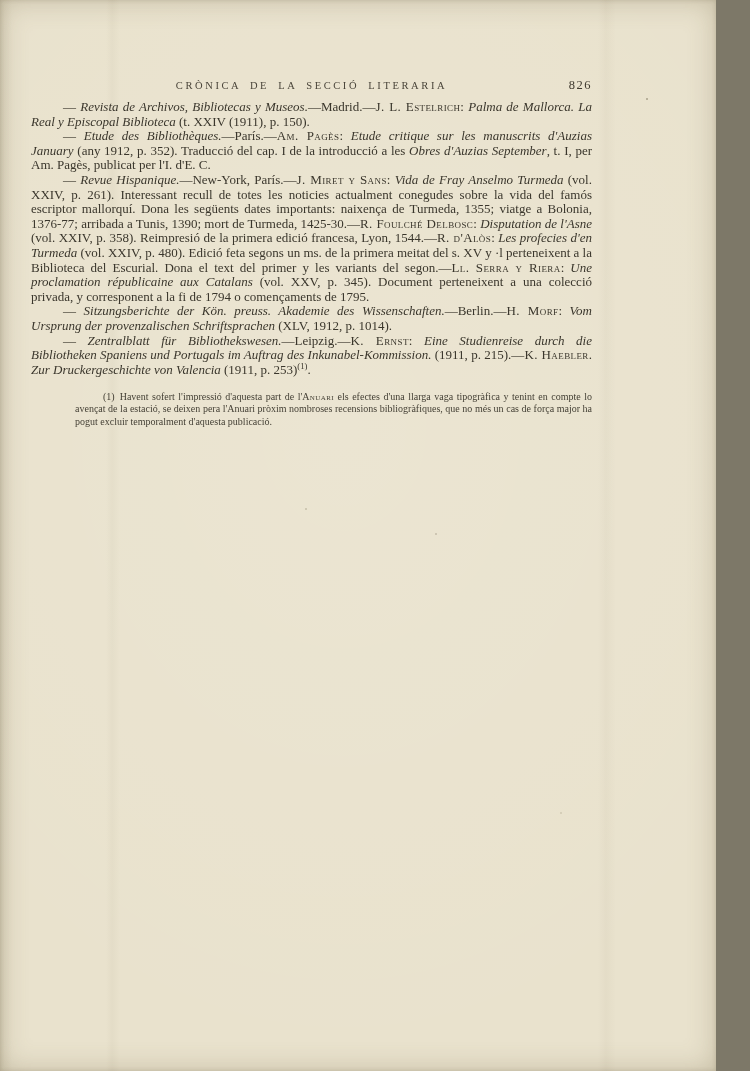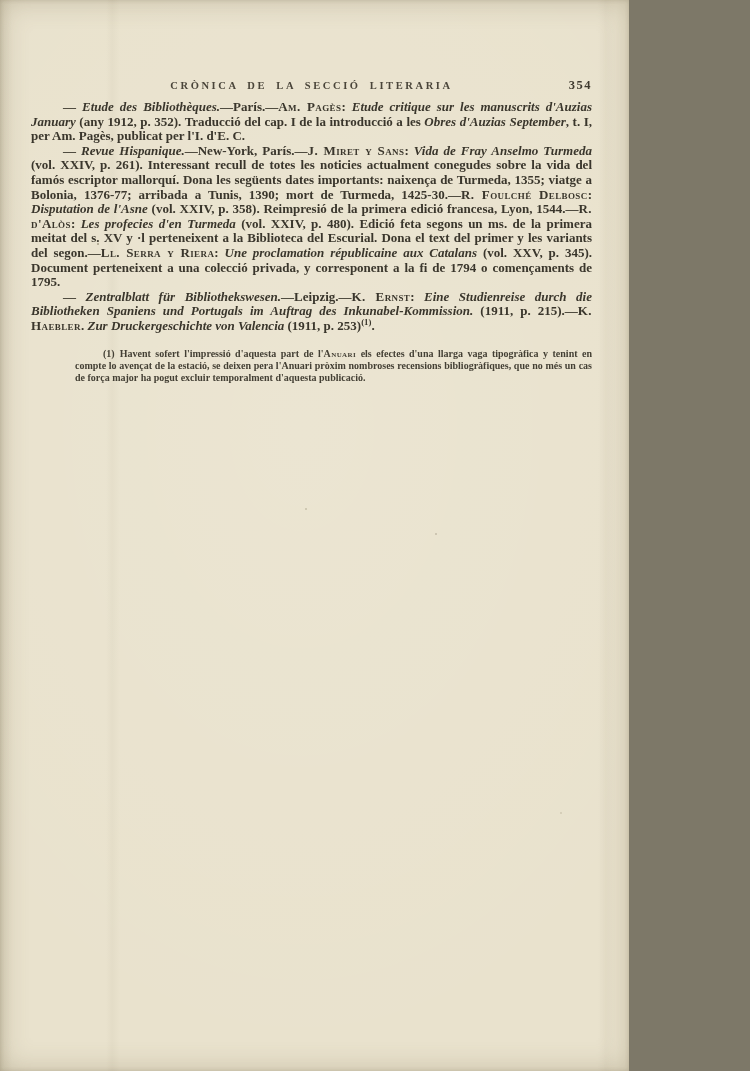--- a/index.html
+++ b/index.html
@@ -2,32 +2,31 @@
 <html><head>
 <meta charset="utf-8">
 <style>
   * { margin:0; padding:0; box-sizing:border-box; }
   html, body { width:750px; height:1071px; }
   body {
     font-family:"Liberation Serif","DejaVu Serif",serif;
     background:#7d7868;
   }
   .page {
-    position:relative; width:629px; height:1071px; overflow:hidden;
+    position:relative; width:716px; height:1071px; overflow:hidden;
     background:
       radial-gradient(ellipse 120% 100% at 48% 40%, rgba(255,255,255,0.10), rgba(0,0,0,0) 62%),
       linear-gradient(90deg,
         rgba(120,108,78,0.10) 0px, rgba(0,0,0,0) 12px,
         rgba(0,0,0,0) 106px, rgba(140,128,98,0.06) 112px, rgba(0,0,0,0) 120px,
         rgba(0,0,0,0) 598px, rgba(140,128,98,0.06) 606px, rgba(0,0,0,0) 616px,
         rgba(0,0,0,0) 738px, rgba(120,108,78,0.10) 750px),
       #e9e2cd;
     box-shadow: inset 0 0 28px rgba(108,96,64,0.30), inset 0 0 4px rgba(90,80,55,0.22);
     color:#3a362c;
-    font-weight:bold;
   }
   .running-head { position:absolute; top:80px; left:31px; width:561px; height:16px; }
   .running-head .title {
     text-align:center; font-size:10.5px; letter-spacing:2.6px;
     color:#4a453a; word-spacing:4px;
   }
   .running-head .pagenum {
     position:absolute; right:0; top:-2px; font-size:12.5px; letter-spacing:1.5px; color:#3f3a2f;
   }
   .text-block {
@@ -44,27 +43,29 @@
   }
   .speck { position:absolute; border-radius:50%; background:rgba(92,82,58,0.45); }
 </style>
 </head>
 <body>
 
 <div class="page">
 
   <div class="running-head">
     <div class="title">CRÒNICA DE LA SECCIÓ LITERARIA</div>
-    <div class="pagenum">354</div>
+    <div class="pagenum">826</div>
   </div>
 
   <div class="text-block">
     <div>
+        <p class="entry">— <span class="i">Revista de Archivos, Bibliotecas y Museos.</span>—Madrid.—<span class="sc">J. L. Estelrich</span>: <span class="i">Palma de Mallorca. La Real y Episcopal Biblioteca</span> (t. XXIV (1911), p. 150).</p>
         <p class="entry">— <span class="i">Etude des Bibliothèques.</span>—París.—<span class="sc">Am. Pagès</span>: <span class="i">Etude critique sur les manuscrits d'Auzias January</span> (any 1912, p. 352). Traducció del cap. I de la introducció a les <span class="i">Obres d'Auzias September</span>, t. I, per Am. Pagès, publicat per l'I. d'E. C.</p>
         <p class="entry">— <span class="i">Revue Hispanique.</span>—New-York, París.—<span class="sc">J. Miret y Sans</span>: <span class="i">Vida de Fray Anselmo Turmeda</span> (vol. XXIV, p. 261). Interessant recull de totes les noticies actualment conegudes sobre la vida del famós escriptor mallorquí. Dona les següents dates importants: naixença de Turmeda, 1355; viatge a Bolonia, 1376-77; arribada a Tunis, 1390; mort de Turmeda, 1425-30.—<span class="sc">R. Foulché Delbosc</span>: <span class="i">Disputation de l'Asne</span> (vol. XXIV, p. 358). Reimpresió de la primera edició francesa, Lyon, 1544.—<span class="sc">R. d'Alòs</span>: <span class="i">Les profecies d'en Turmeda</span> (vol. XXIV, p. 480). Edició feta segons un ms. de la primera meitat del s. XV y ·l perteneixent a la Biblioteca del Escurial. Dona el text del primer y les variants del segon.—<span class="sc">Ll. Serra y Riera</span>: <span class="i">Une proclamation républicaine aux Catalans</span> (vol. XXV, p. 345). Document perteneixent a una colecció privada, y corresponent a la fi de 1794 o començaments de 1795.</p>
+        <p class="entry">— <span class="i">Sitzungsberichte der Kön. preuss. Akademie des Wissenschaften.</span>—Berlin.—<span class="sc">H. Morf</span>: <span class="i">Vom Ursprung der provenzalischen Schriftsprachen</span> (XLV, 1912, p. 1014).</p>
         <p class="entry">— <span class="i">Zentralblatt für Bibliothekswesen.</span>—Leipzig.—<span class="sc">K. Ernst</span>: <span class="i">Eine Studienreise durch die Bibliotheken Spaniens und Portugals im Auftrag des Inkunabel-Kommission.</span> (1911, p. 215).—<span class="sc">K. Haebler</span>. <span class="i">Zur Druckergeschichte von Valencia</span> (1911, p. 253)<sup class="fnref">(1)</sup>.</p>
       </div>
     <div class="footnote">
       <span>(1) Havent sofert l'impressió d'aquesta part de l'<span class="sc">Anuari</span> els efectes d'una llarga vaga tipogràfica y tenint en compte lo avençat de la estació, se deixen pera l'Anuari pròxim nombroses recensions bibliogràfiques, que no més un cas de força major ha pogut excluir temporalment d'aquesta publicació.</span>
     </div>
   </div>
 
   <div class="speck" style="left:646px;top:98px;width:2px;height:2px;"></div>
   <div class="speck" style="left:97px;top:243px;width:2px;height:1.5px;"></div>
   <div class="speck" style="left:435px;top:533px;width:2px;height:2px;opacity:.6;"></div>

